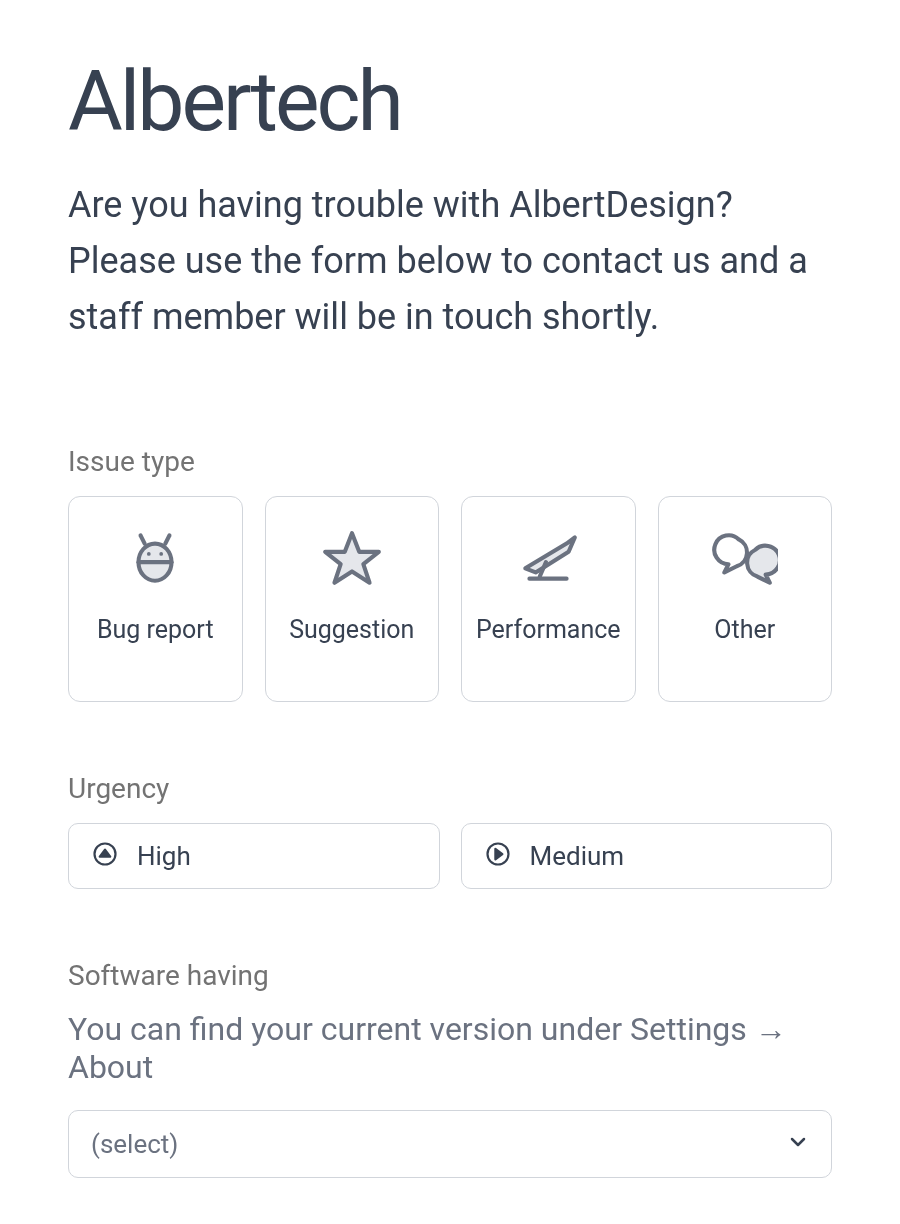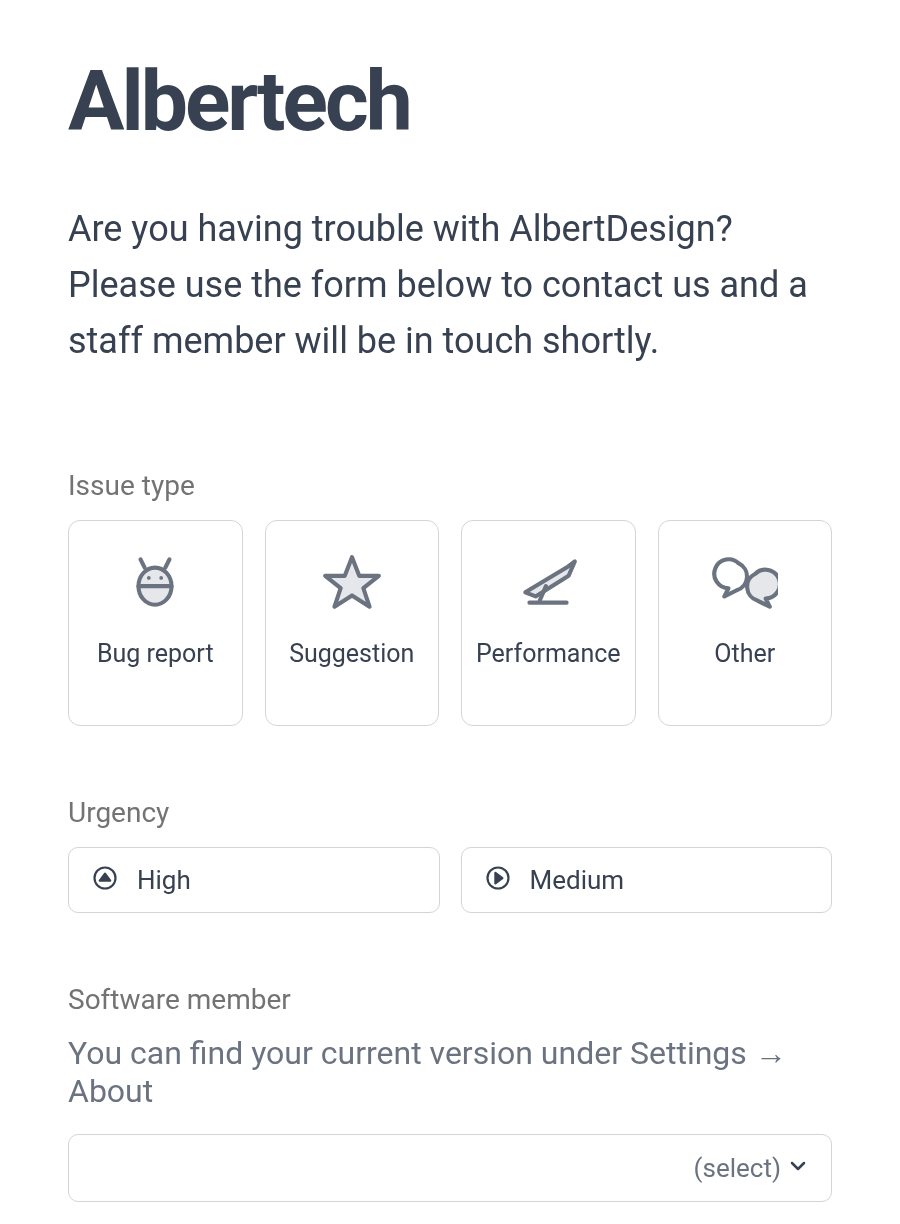--- a/index.html
+++ b/index.html
@@ -5,25 +5,25 @@
     * { box-sizing: border-box; margin: 0; padding: 0; }
     body {
       font-family: -apple-system, BlinkMacSystemFont, "Segoe UI", Roboto, Helvetica, Arial, sans-serif;
       background: #ffffff;
       color: #374151;
       width: 900px;
       padding: 60px 68px;
     }
     h1.page-title {
       font-size: 84px;
-      font-weight: 700;
+      font-weight: 400;
       letter-spacing: -3px;
       color: #374151;
       line-height: 1;
-      margin-bottom: 58px;
+      margin-bottom: 34px;
     }
     p.intro {
       font-size: 36px;
       line-height: 1.55;
       color: #374151;
       margin-bottom: 100px;
       font-weight: 400;
     }
     h2.section-label {
       font-size: 28px;
@@ -79,21 +79,20 @@
     }
     .helper-text {
       font-size: 32px;
       color: #6b7280;
       margin-bottom: 24px;
       margin-top: 6px;
     }
     .select-wrap {
       position: relative;
       width: 100%;
-      text-align: right;
     }
     .select-box {
       width: 100%;
       border: 1px solid #d1d5db;
       border-radius: 10px;
       padding: 18px 50px 18px 22px;
       font-size: 26px;
       color: #6b7280;
       background: #fff;
       cursor: pointer;
@@ -187,21 +186,21 @@
         </svg>
       </span>
       <span class="urgency-label">Medium</span>
     </div>
 
 
   </div>
 </div>
 
 <div class="section">
-  <h2 class="section-label">Software member</h2>
+  <h2 class="section-label">Software having</h2>
   <div class="helper-text">You can find your current version under Settings → About</div>
   <div class="select-wrap">
     <div class="select-box">(select)</div>
     <span class="chevron-down">
       <svg viewBox="0 0 24 24" fill="none" stroke="#374151" stroke-width="2.5" stroke-linecap="round" stroke-linejoin="round">
         <polyline points="6 9 12 15 18 9"></polyline>
       </svg>
     </span>
   </div>
 </div>

